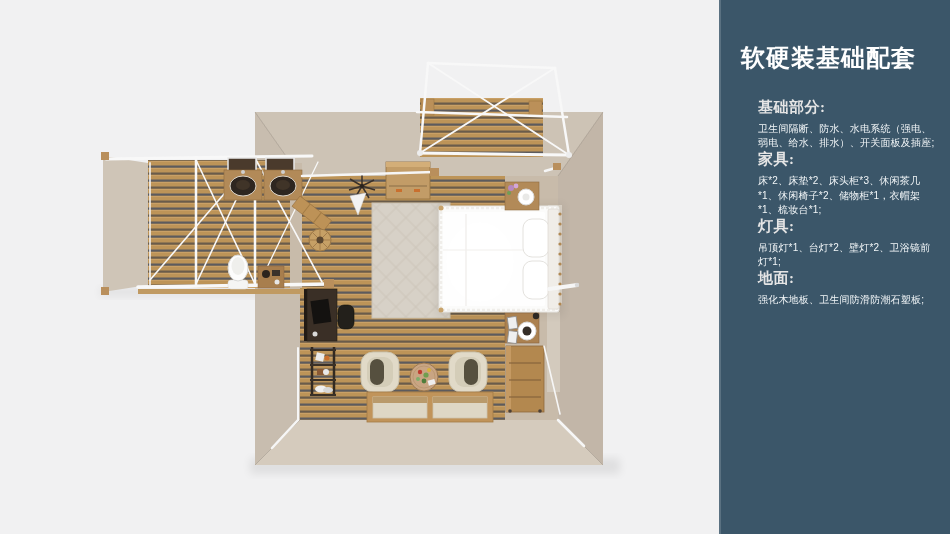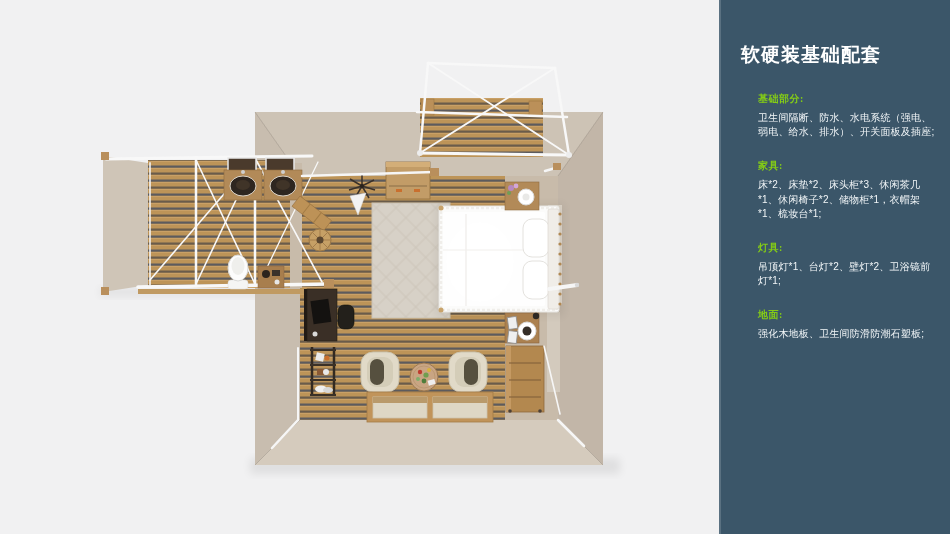--- a/index.html
+++ b/index.html
@@ -10,28 +10,28 @@
   }
   .plan{position:absolute;left:0;top:0;width:719px;height:534px;}
   .plan svg{display:block;}
   .sidebar{
     position:absolute;left:719px;top:0;width:231px;height:534px;
     background:#3b5669;color:#ffffff;box-sizing:border-box;
     padding:42px 15px 0 39px;
     box-shadow:inset 2px 0 0 rgba(255,255,255,0.16);
   }
   .sidebar h1{
-    font-size:19px;font-weight:bold;letter-spacing:1px;white-space:nowrap;
+    font-size:24px;font-weight:bold;letter-spacing:1px;white-space:nowrap;
     margin:0 16px 24px -17px;color:#ffffff;
   }
-  .sidebar section{margin-top:20px;}
+  .sidebar section{}
   .sidebar section:first-of-type{margin-top:0;}
   .sidebar h2{
-    font-size:10px;font-weight:bold;letter-spacing:.5px;
-    margin:0 0 5px 0;color:#84cc16;font-family:Liberation Serif, serif;
+    font-size:15px;font-weight:bold;letter-spacing:.5px;
+    margin:0 0 5px 0;color:#e5e5e5;font-family:Liberation Serif, serif;
   }
   .sidebar p{
     font-size:10px;line-height:1.42;letter-spacing:.2px;
     margin:0;color:#f2f6f8;
   }
 </style>
 </head>
 <body>
 
 <div class="stage">

